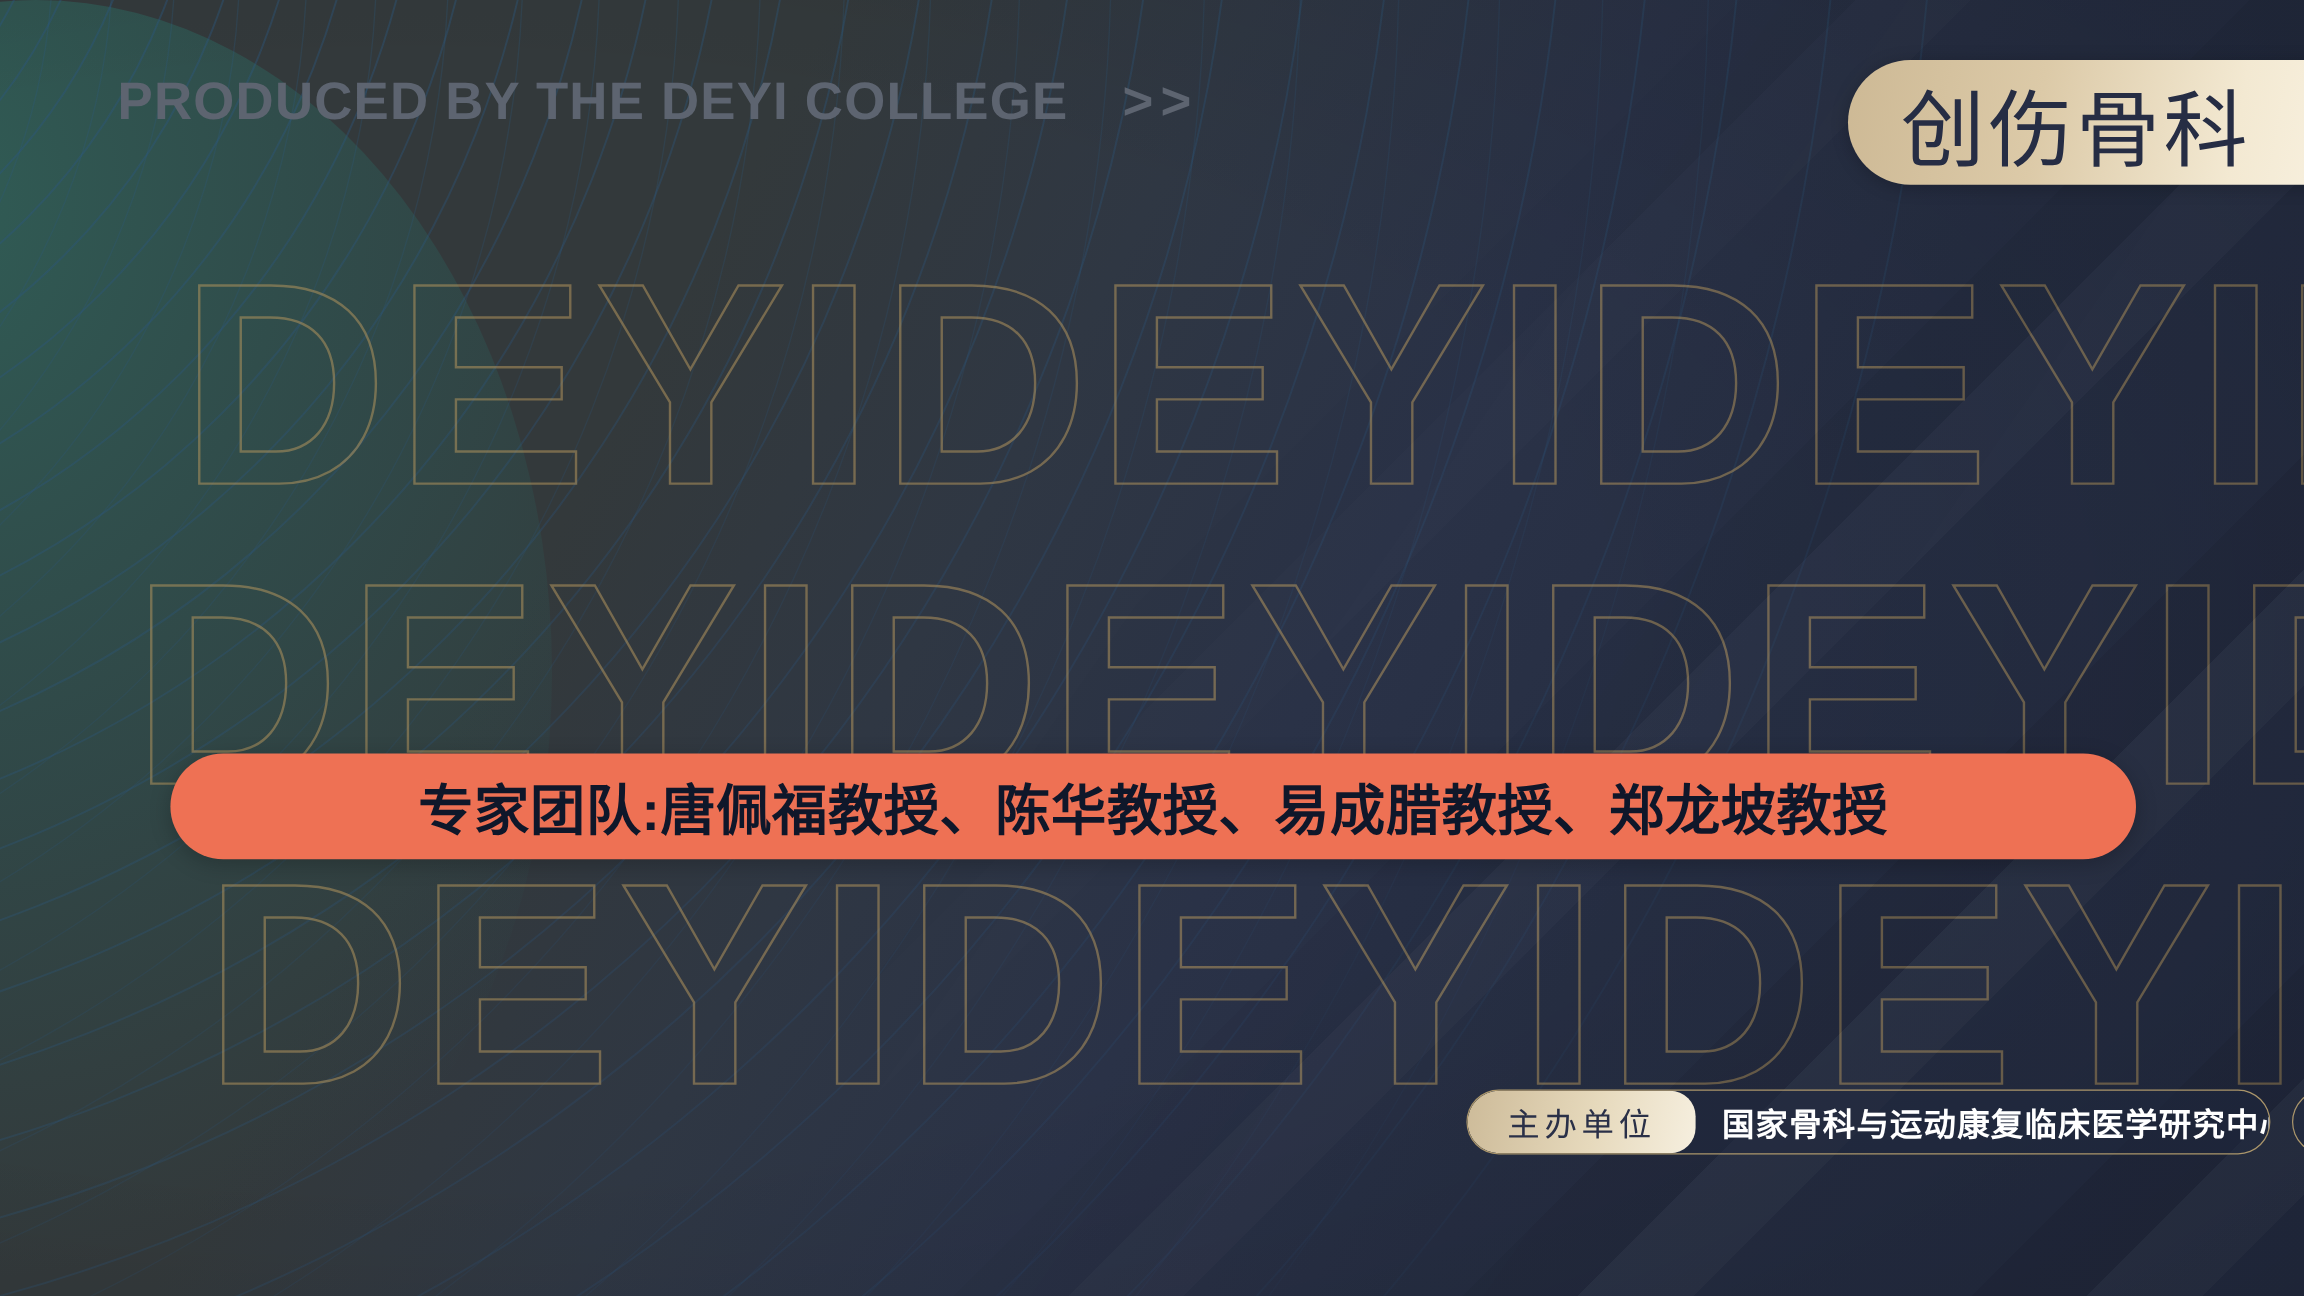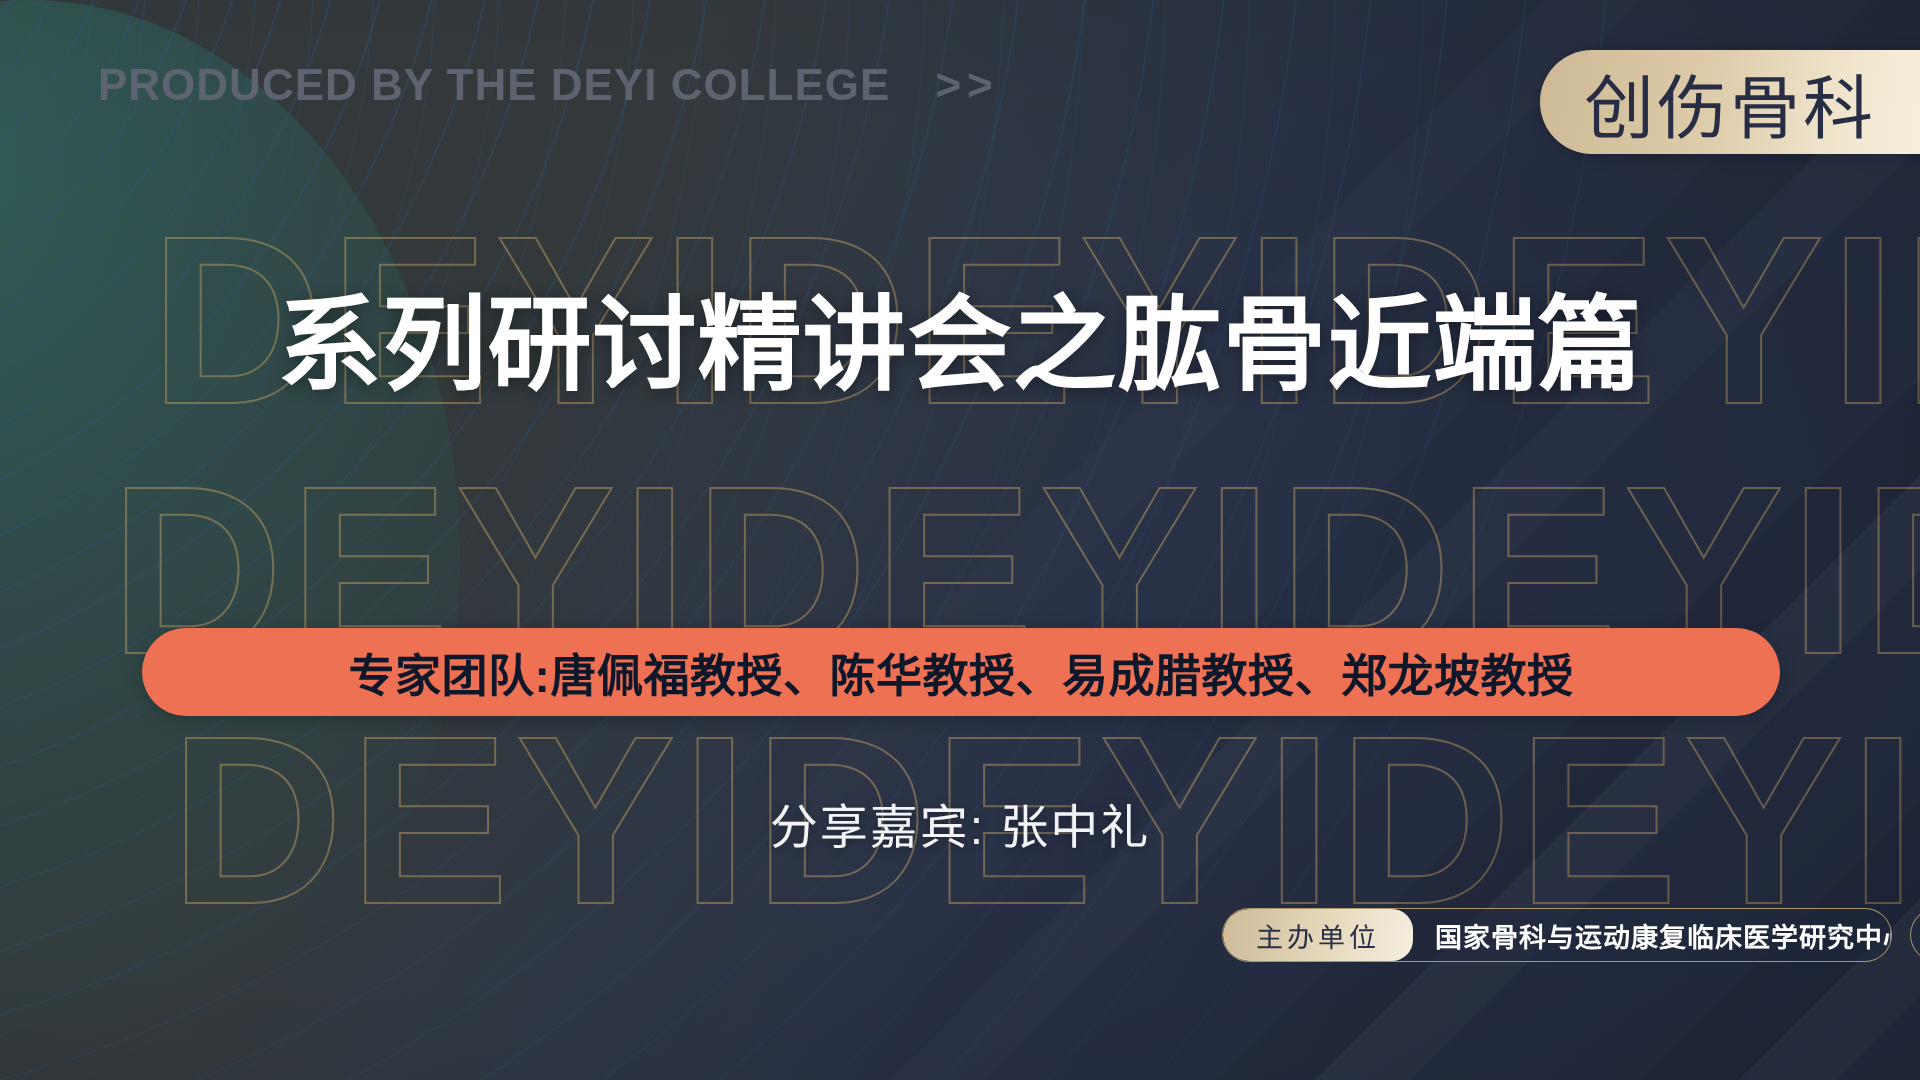--- a/index.html
+++ b/index.html
@@ -270,28 +270,26 @@
   <div class="eyebrow">
     <span>PRODUCED BY THE DEYI COLLEGE</span>
     <span class="chev">&gt;&gt;</span>
   </div>
 
   <div class="corner-badge">
     <span>创伤骨科</span>
   </div>
 
   <h1 class="title">
-    <span class="ln">系列研讨精讲会之肱骨近端篇</span>
   </h1>
 
   <div class="expert-pill">
     <span>专家团队:唐佩福教授、陈华教授、易成腊教授、郑龙坡教授</span>
   </div>
 
-  <div class="guest">分享嘉宾: 张中礼</div>
 
   <div class="org-list">
     <div class="org-badge">
       <div class="tag">主办单位</div>
       <div class="val">国家骨科与运动康复临床医学研究中心</div>
     </div>
     <div class="org-badge">
       <div class="val">北京医学奖励基金会环骨盆微创救治联盟</div>
     </div>
   </div>

